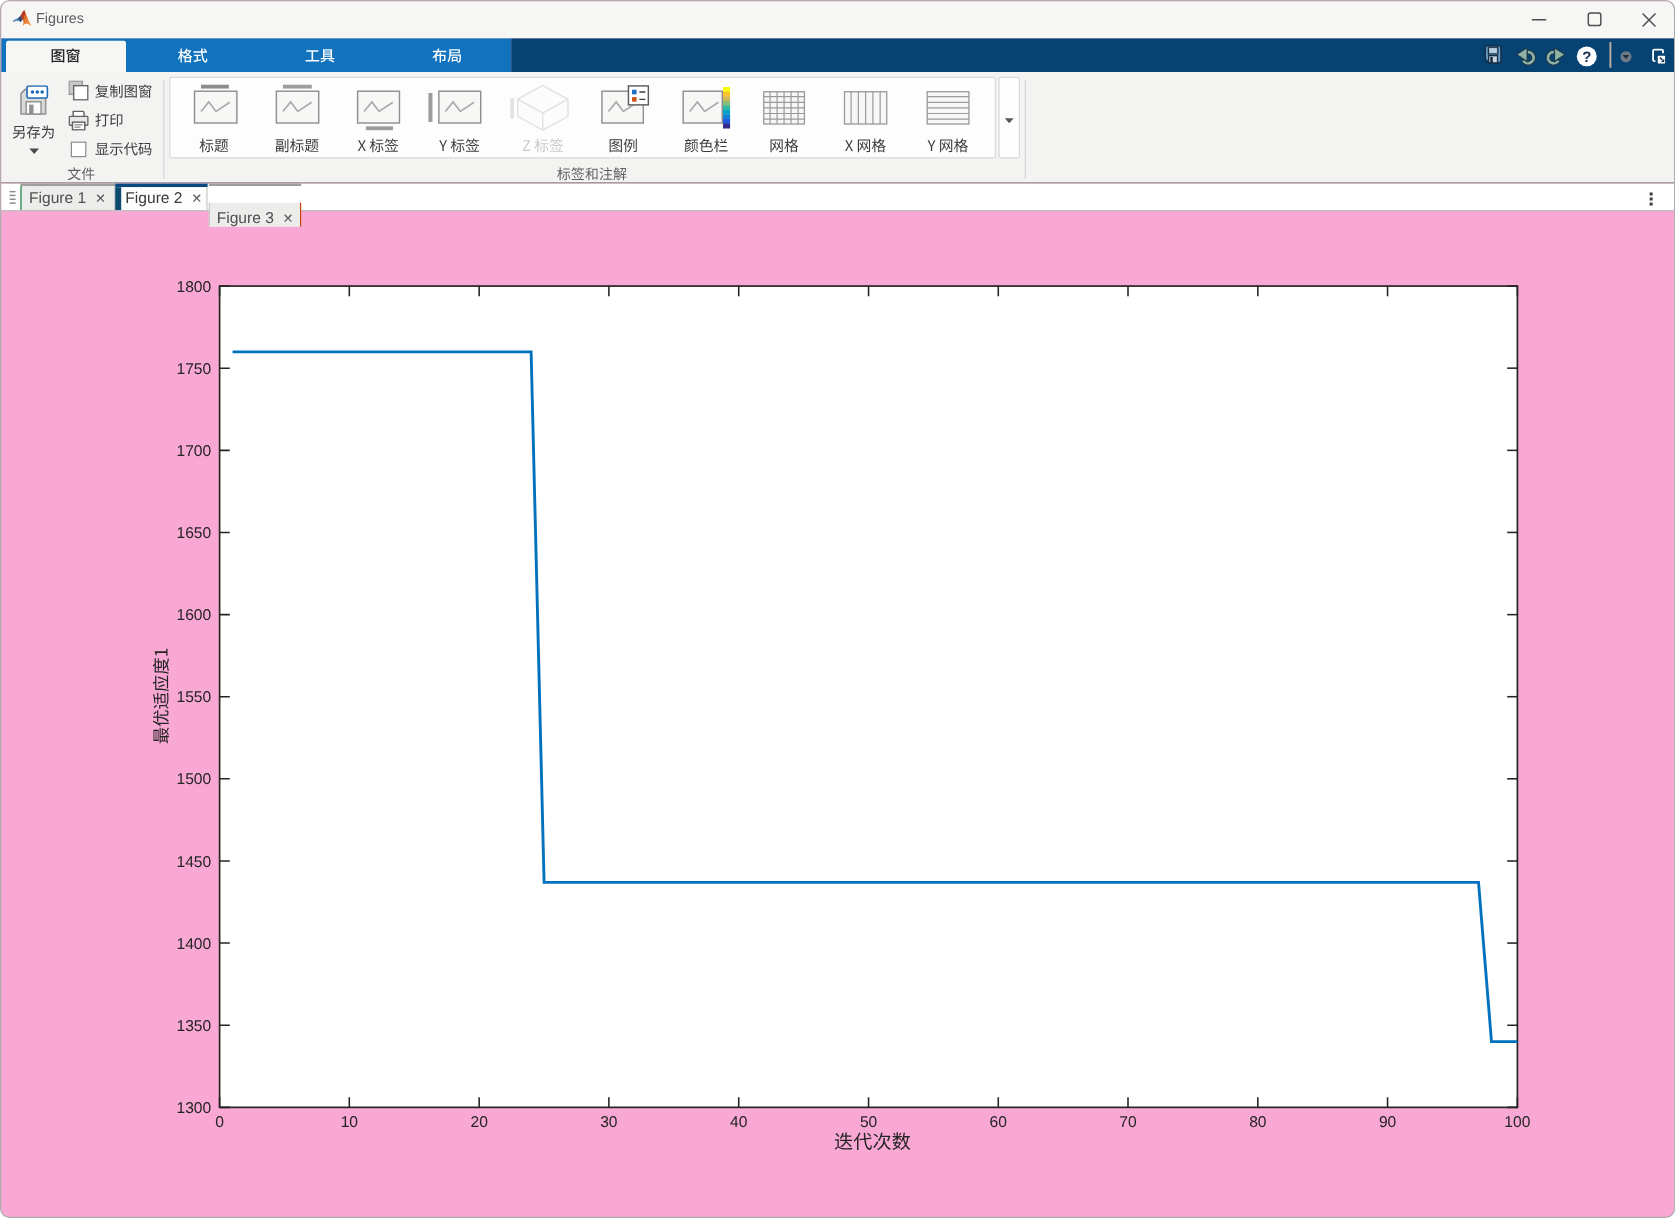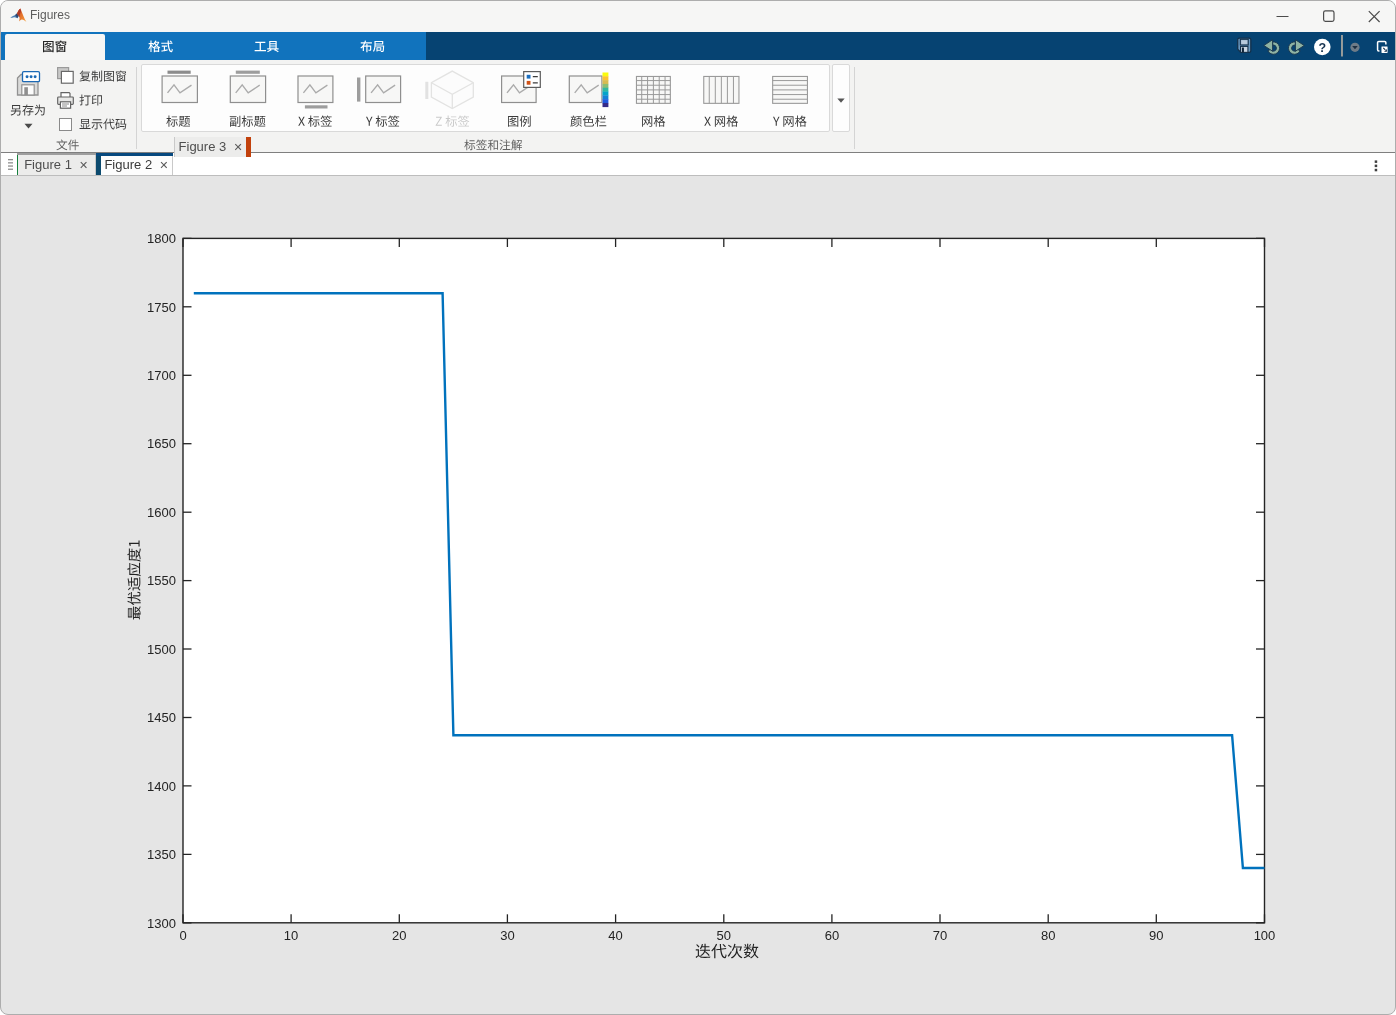--- a/index.html
+++ b/index.html
@@ -1,16 +1,16 @@
 <!DOCTYPE html>
 <html><head><meta charset="utf-8">
 <style>
 *{margin:0;padding:0;box-sizing:border-box}
 html,body{width:1396px;height:1015px;background:#fff;font-family:"Liberation Sans",sans-serif;}
-#win{position:absolute;left:0;top:0;width:1396px;height:1015px;border:1px solid #adadad;border-radius:8px;overflow:hidden;background:#e5e5e5;}
+#win{position:absolute;left:0;top:0;width:1396px;height:1015px;border:1px solid #adadad;border-radius:8px;overflow:hidden;background:#f9a8d4;}
 .abs{position:absolute}
 </style></head><body>
 <div id="win">
 
 <div class="abs" style="left:0;top:0;width:1396px;height:31px;background:#f6f6f5;"></div>
 <svg class="abs" style="left:9px;top:7px" width="17" height="15" viewBox="0 0 17 15">
 <defs>
         <linearGradient id="mlg" x1="0" y1="0" x2="1" y2="1">
 <stop offset="0" stop-color="#c33f21"></stop>
           <stop offset="0.5" stop-color="#e4742c"></stop>
@@ -292,21 +292,21 @@
     </svg>
 <div class="abs" style="left:16px;top:152px;width:78.5px;height:2.0px;background:#9e9e9e;"></div>
     <div class="abs" style="left:16px;top:154.0px;width:78.5px;height:20.3px;background:#ececeb;border-left:1px solid #15803d;border-right:1px solid #c9c9c9;font-size:13px;color:#4e4e4e;display:flex;align-items:center;justify-content:center;">
       <span style="margin-top:-1px">Figure 1&nbsp;&nbsp;<span style="font-size:11px;color:#5a5a5a">✕</span></span>
     </div>
 <div class="abs" style="left:95.3px;top:152px;width:76.4px;height:2.6px;background:#07497f;"></div>
     <div class="abs" style="left:95.3px;top:154.6px;width:76.4px;height:19.7px;background:#fdfdfd;border-left:5px solid #0c4a6e;border-right:1px solid #c9c9c9;font-size:13px;color:#3a3a3a;display:flex;align-items:center;justify-content:center;">
       <span style="margin-top:-1px">Figure 2&nbsp;&nbsp;<span style="font-size:11px;color:#5a5a5a">✕</span></span>
     </div>
 <div class="abs" style="left:172.8px;top:152px;width:77.7px;height:2.0px;background:#9e9e9e;"></div>
-    <div class="abs" style="left:172.8px;top:136px;width:77.7px;height:20.3px;background:#ececeb;border-left:1px solid #c9c9c9;border-right:5px solid #c2410c;font-size:13px;color:#4e4e4e;display:flex;align-items:center;justify-content:center;">
+    <div class="abs" style="left:172.8px;top:168px;width:77.7px;height:20.3px;background:#ececeb;border-left:1px solid #c9c9c9;border-right:1px solid #c2410c;font-size:13px;color:#4e4e4e;display:flex;align-items:flex-end;justify-content:center;">
       <span style="margin-top:-1px">Figure 3&nbsp;&nbsp;<span style="font-size:11px;color:#5a5a5a">✕</span></span>
     </div>
 <svg class="abs" style="left:0;top:175px" width="1396" height="840" viewBox="0 175 1396 840">
       <rect x="182.0" y="237.4" width="1081.5" height="684.4" fill="#ffffff" stroke="#242424" stroke-width="1.4"></rect>
       <g stroke="#242424" stroke-width="1.3">
         <path d="M182.0 921.8 v-8.5"></path>
         <path d="M182.0 237.4 v8.5"></path>
         <path d="M290.1 921.8 v-8.5"></path>
         <path d="M290.1 237.4 v8.5"></path>
         <path d="M398.3 921.8 v-8.5"></path>

